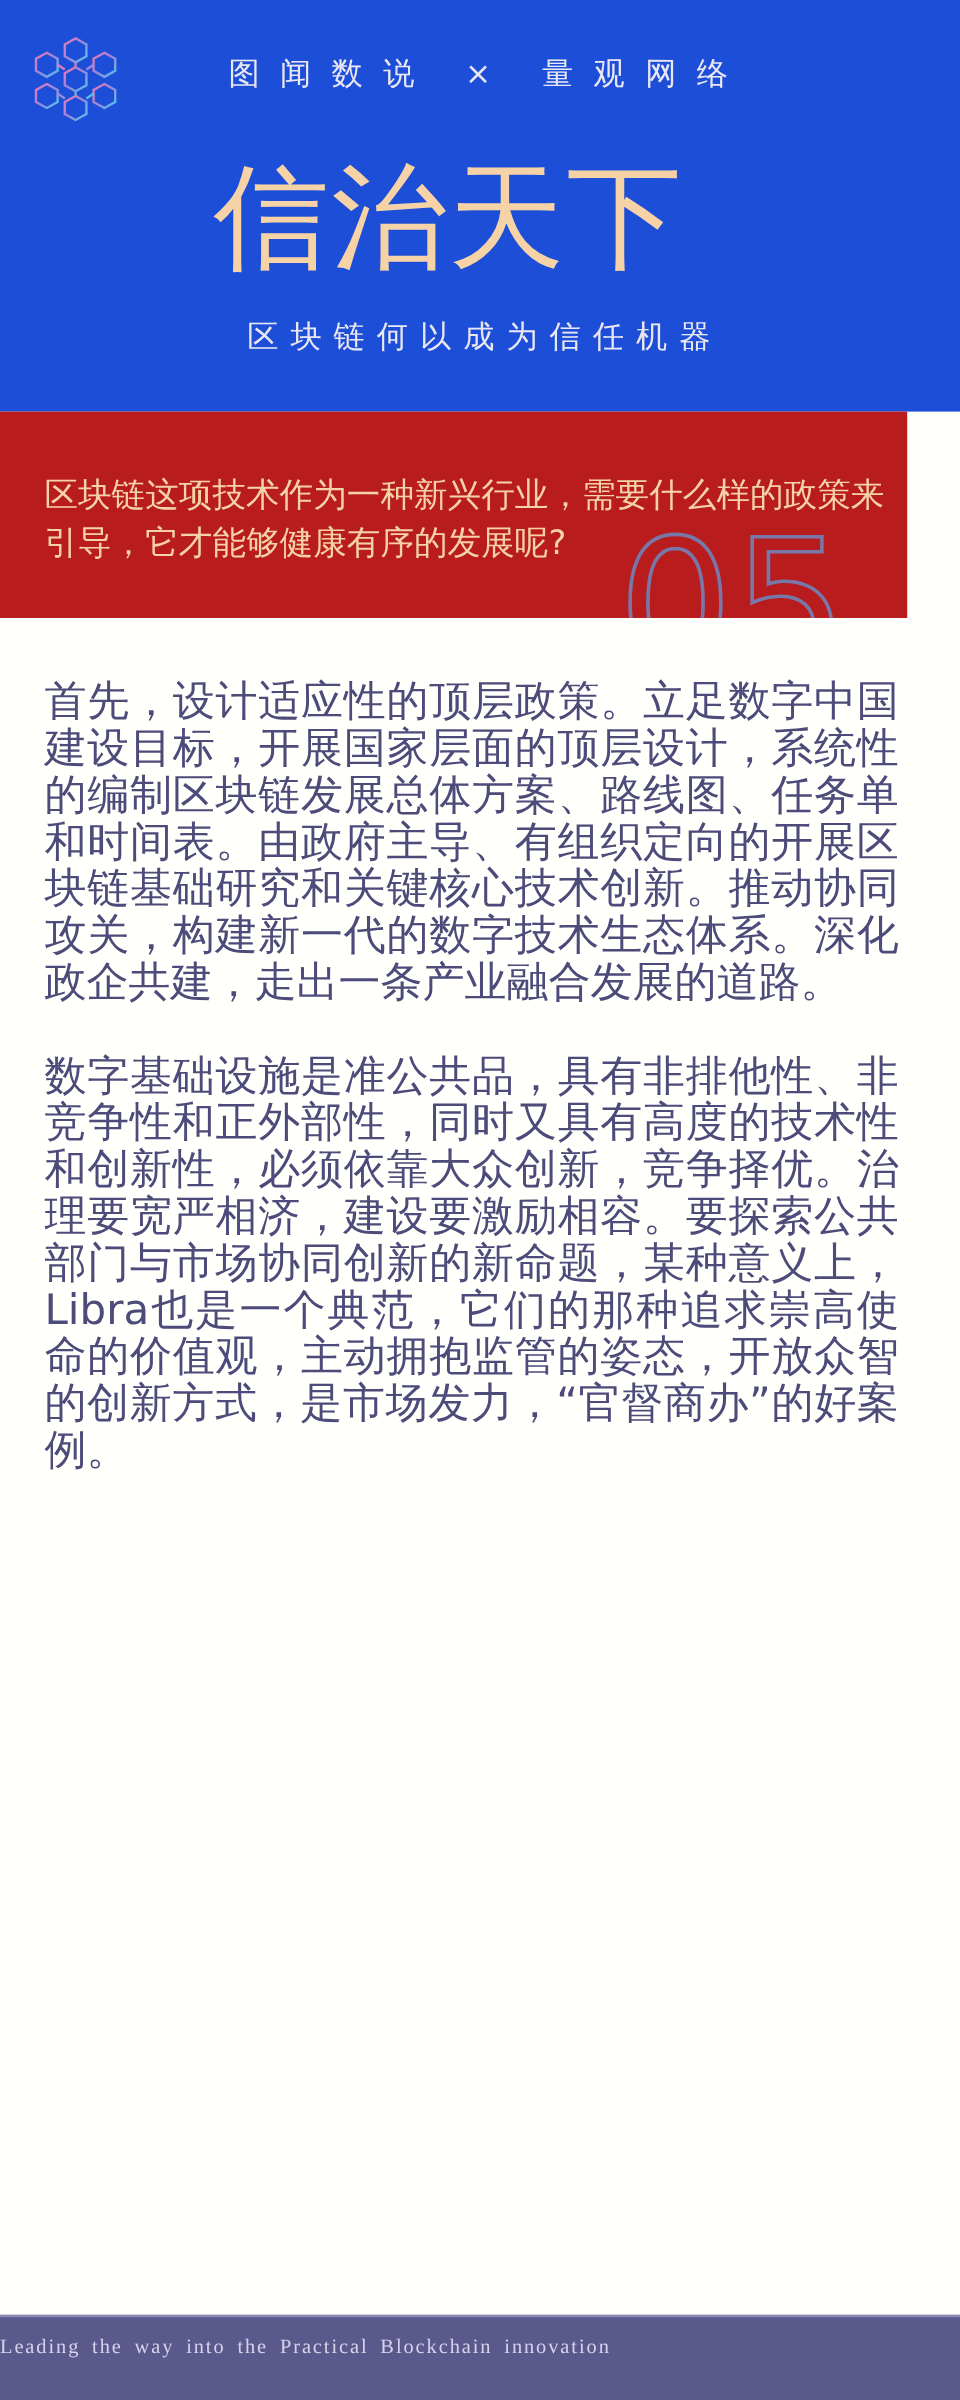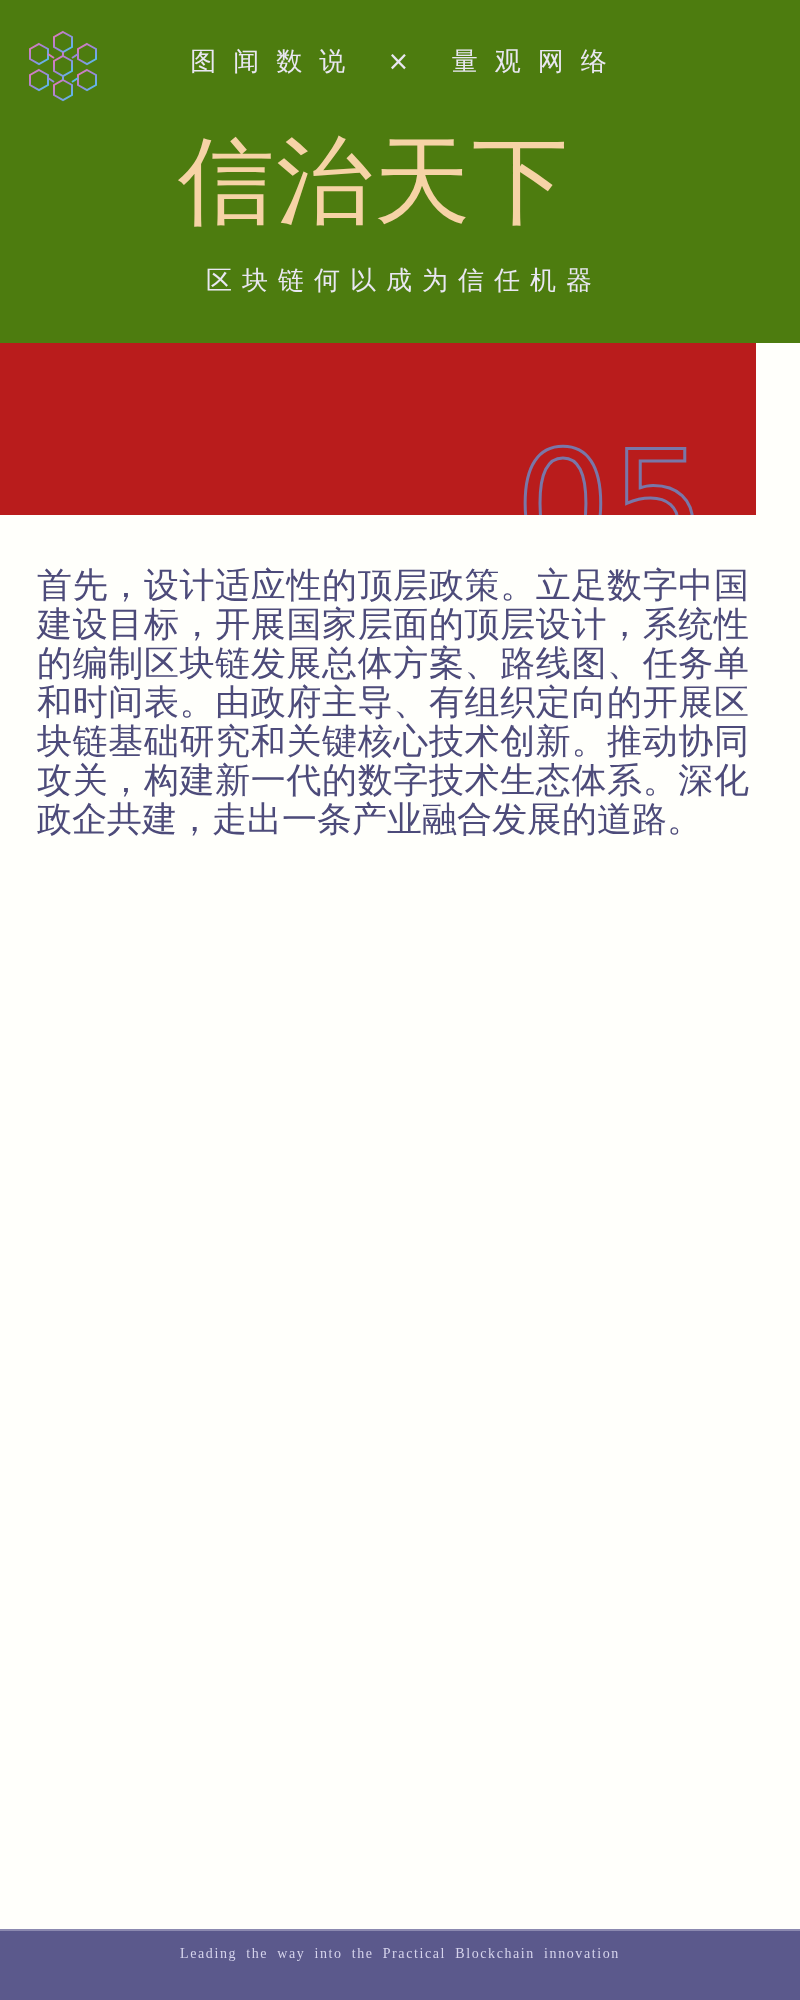--- a/index.html
+++ b/index.html
@@ -1,28 +1,28 @@
 <!DOCTYPE html>
 <html><head>
 <meta charset="utf-8">
 <style>
 *{margin:0;padding:0;box-sizing:border-box}
 body{width:800px;height:2000px;background:#fffffb;font-family:"DejaVu Sans",sans-serif;overflow:hidden;position:relative}
-.header{position:absolute;left:0;top:0;width:800px;height:343px;background:#4d7c0f}
+.header{position:absolute;left:0;top:0;width:800px;height:343px;background:#1d4ed8}
 .logo{position:absolute;left:25px;top:28px;width:76px;width:76px;height:76px}
 .top-line{position:absolute;left:0;width:800px;top:44px;text-align:center;color:#e9e7f2;font-size:26px;letter-spacing:17px;padding-left:14px}
 .title{position:absolute;left:0;width:748px;top:118px;text-align:center;color:#f6d3a6;font-family:"DejaVu Serif",serif;font-size:96px;letter-spacing:2px}
 .subtitle{position:absolute;left:0;width:800px;top:263px;text-align:center;color:#e9e7f2;font-size:26px;letter-spacing:10px;padding-left:8px}
 .qband{position:absolute;left:0;top:343px;width:756px;height:172px;background:#b91c1c;overflow:hidden}
 .bignum{position:absolute;right:50px;top:88px;font-size:150px;font-family:"DejaVu Sans",sans-serif;color:transparent;-webkit-text-stroke:3px #7977a8;line-height:1}
 .question{position:absolute;left:37px;top:50px;width:720px;color:#f5d2a5;font-size:28px;line-height:40px}
 .body{position:absolute;left:37px;top:566px;width:712px;color:#4d4b7a;font-size:35px;line-height:39px}
 .body p{margin-bottom:39px;text-align:justify}
 .footer{position:absolute;left:0;top:1929px;width:800px;height:71px;background:#5b598c;border-top:2px solid #8c8ab0}
-.footer-text{position:absolute;left:0;width:800px;top:15px;text-align:center;color:#d6d4ec;font-family:"Liberation Serif",serif;font-size:14px;letter-spacing:1.6px;word-spacing:4px}
+.footer-text{position:absolute;left:0;width:800px;top:15px;text-align:left;color:#d6d4ec;font-family:"Liberation Serif",serif;font-size:17px;letter-spacing:1.6px;word-spacing:4px}
 </style>
 </head>
 <body>
 
 <div class="header">
   <svg class="logo" viewBox="0 0 76 76">
     <defs>
       <linearGradient id="lg" x1="0" y1="0" x2="1" y2="1">
         <stop offset="0" stop-color="#e87ab8"></stop>
         <stop offset="0.5" stop-color="#9b86d8"></stop>
@@ -40,21 +40,23 @@
       <path d="M38 24 v4 M23 26 l6 4 M53 26 l-6 4 M23 50 l6 4 M53 50 l-6 4 M38 48 v4"></path>
     </g>
   </svg>
   <div class="top-line">图闻数说 × 量观网络</div>
   <div class="title">信治天下</div>
   <div class="subtitle">区块链何以成为信任机器</div>
 </div>
 
 <div class="qband">
   <div class="bignum">05</div>
+  <div class="question">区块链这项技术作为一种新兴行业，需要什么样的政策来引导，它才能够健康有序的发展呢?</div>
 </div>
 
 <div class="body">
   <p>首先，设计适应性的顶层政策。立足数字中国建设目标，开展国家层面的顶层设计，系统性的编制区块链发展总体方案、路线图、任务单和时间表。由政府主导、有组织定向的开展区块链基础研究和关键核心技术创新。推动协同攻关，构建新一代的数字技术生态体系。深化政企共建，走出一条产业融合发展的道路。</p>
+  <p>数字基础设施是准公共品，具有非排他性、非竞争性和正外部性，同时又具有高度的技术性和创新性，必须依靠大众创新，竞争择优。治理要宽严相济，建设要激励相容。要探索公共部门与市场协同创新的新命题，某种意义上，Libra也是一个典范，它们的那种追求崇高使命的价值观，主动拥抱监管的姿态，开放众智的创新方式，是市场发力，“官督商办”的好案例。</p>
 </div>
 
 <div class="footer">
   <div class="footer-text">Leading the way into the Practical Blockchain innovation</div>
 </div>
 
 </body></html>

